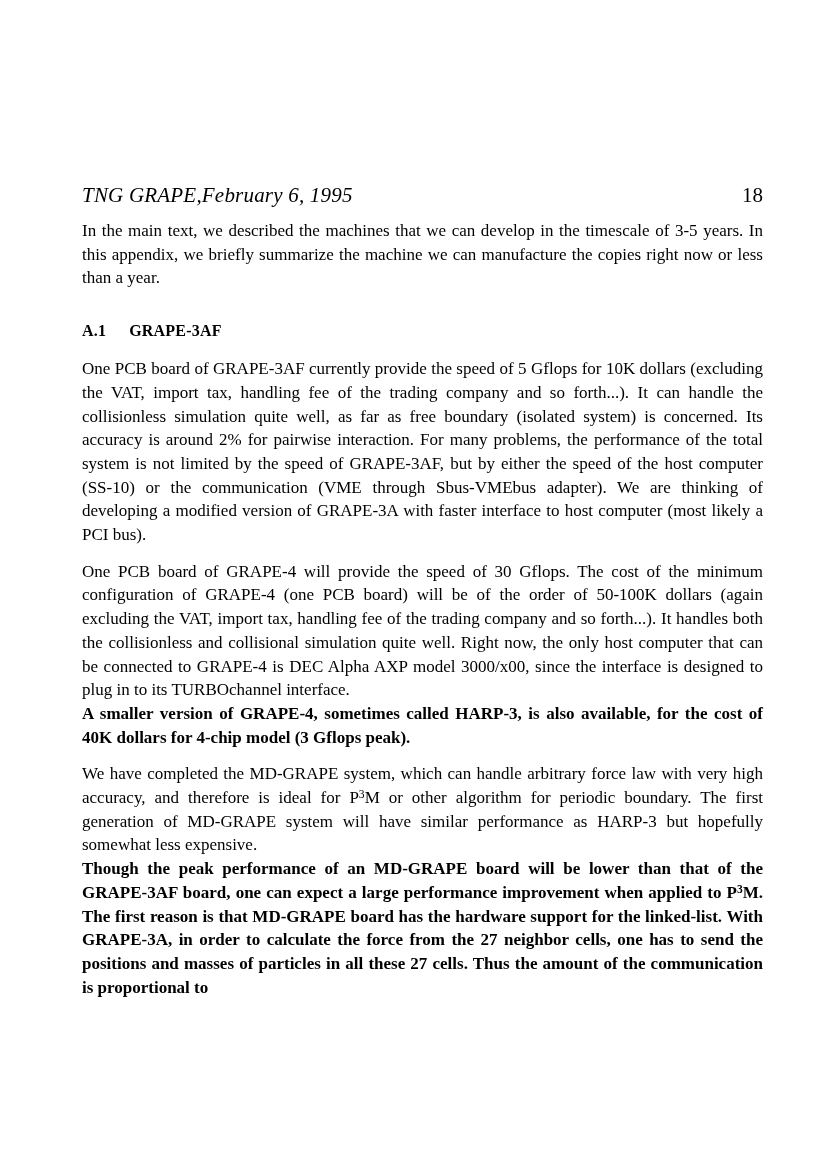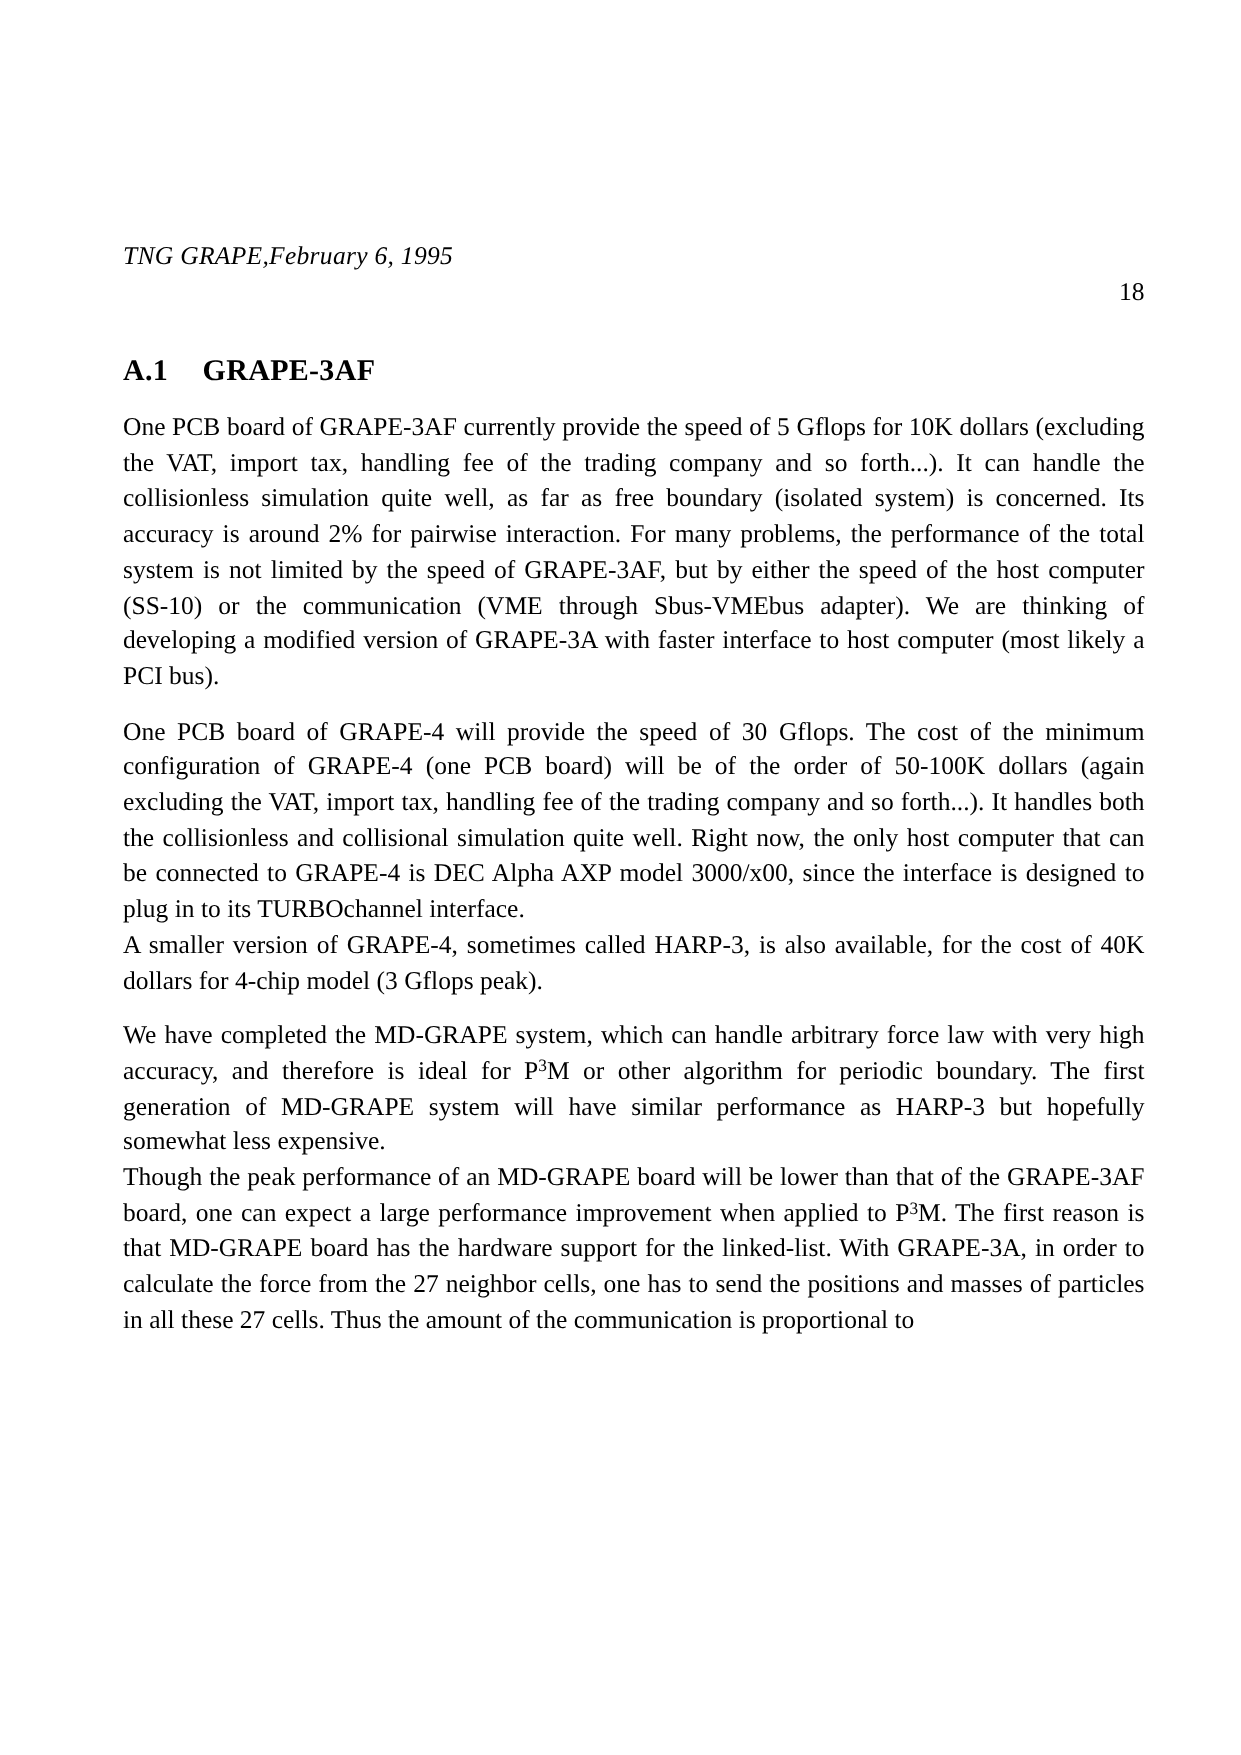--- a/index.html
+++ b/index.html
@@ -17,22 +17,22 @@
   }
   .doc {
     position: absolute;
     left: 82px;
     top: 136px;
     width: 681px;
   }
   .page-header {
     display: flex;
     justify-content: space-between;
-    align-items: center;
-    font-size: 17px;
+    align-items: flex-end;
+    font-size: 21px;
     line-height: 22px;
   }
   .running-title {
     font-style: italic;
     letter-spacing: 0.2px;
   }
   .page-number {
     font-style: normal;
     margin-top: 48px;
   }
@@ -41,58 +41,62 @@
     font-weight: bold;
     line-height: 28px;
     margin: 13px 0 0 0;
     letter-spacing: 0.2px;
   }
   h1 .secnum {
     display: inline-block;
     margin-right: 27px;
   }
   h2.sub-heading {
-    font-size: 20px;
+    font-size: 16px;
     font-weight: bold;
     line-height: 26px;
     margin: 28px 0 0 0;
     letter-spacing: 0.2px;
   }
   h2 .secnum {
     display: inline-block;
     margin-right: 23px;
   }
   p.body {
     font-size: 17px;
     line-height: 23.7px;
     text-align: justify;
     margin: 13px 0 0 0;
   }
   p.body.cont {
     margin: 0;
+    font-weight: bold;
   }
   sup.exp {
     font-size: 68%;
     line-height: 0;
     vertical-align: baseline;
     position: relative;
     top: -0.45em;
   }
 </style>
 </head>
 <body>
 
 <div class="doc">
 
   <div class="page-header">
     <span class="running-title">TNG GRAPE,February 6, 1995</span>
     <span class="page-number">18</span>
   </div>
 
 
+  <p class="body">
+    <span>In the main text, we described the machines that we can develop in the timescale of 3-5 years. In this appendix, we briefly summarize the machine we can manufacture the copies right now or less than a year.</span>
+  </p>
 
   <h2 class="sub-heading">
     <span class="secnum">A.1</span><span>GRAPE-3AF</span>
   </h2>
 
   <p class="body">
     <span>One PCB board of GRAPE-3AF currently provide the speed of 5 Gflops for 10K dollars (excluding the VAT, import tax, handling fee of the trading company and so forth...). It can handle the collisionless simulation quite well, as far as free boundary (isolated system) is concerned. Its accuracy is around 2% for pairwise interaction. For many problems, the performance of the total system is not limited by the speed of GRAPE-3AF, but by either the speed of the host computer (SS-10) or the communication (VME through Sbus-VMEbus adapter). We are thinking of developing a modified version of GRAPE-3A with faster interface to host computer (most likely a PCI bus).</span>
   </p>
 
 

